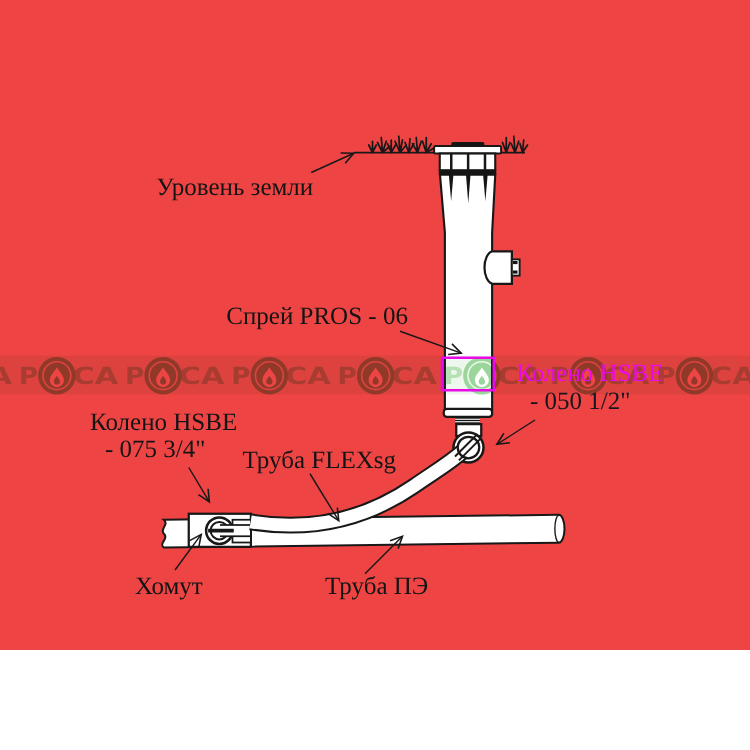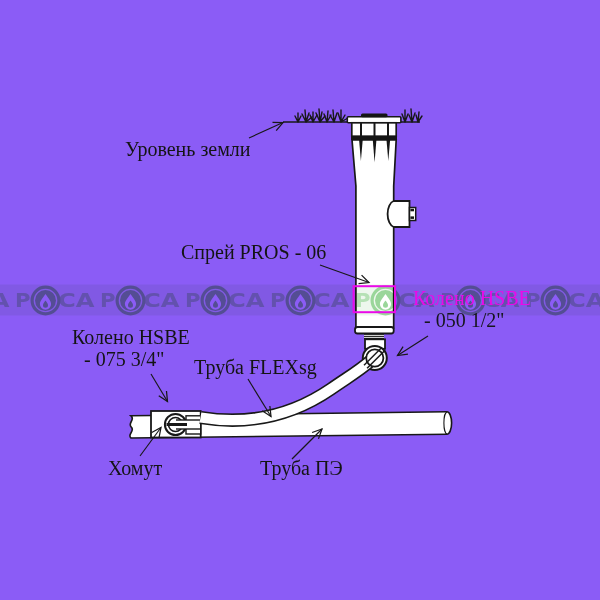--- a/index.html
+++ b/index.html
@@ -1,16 +1,16 @@
 <!DOCTYPE html>
 <html><head>
 <meta charset="utf-8">
 <style>
   html,body{margin:0;padding:0;background:#ffffff;}
-  .stage{position:relative;width:600px;height:600px;background:#8b5cf6;overflow:hidden;}
+  .stage{position:relative;width:600px;height:520px;background:#ef4444;overflow:hidden;}
   svg{display:block;}
   .lbl{font-family:"Liberation Serif",serif;font-size:20px;fill:#141414;}
   .lbl2{font-family:"Liberation Serif",serif;font-size:20px;fill:#16161e;}
   .lblm{font-family:"Liberation Serif",serif;font-size:20px;}
   .wm-letter{font-family:"DejaVu Sans",sans-serif;font-size:19px;font-weight:bold;}
   .ink{stroke:#181818;fill:none;}
   .inkfill{stroke:#181818;fill:#ffffff;}
   .dark{fill:#151515;stroke:none;}
 </style>
 </head>

